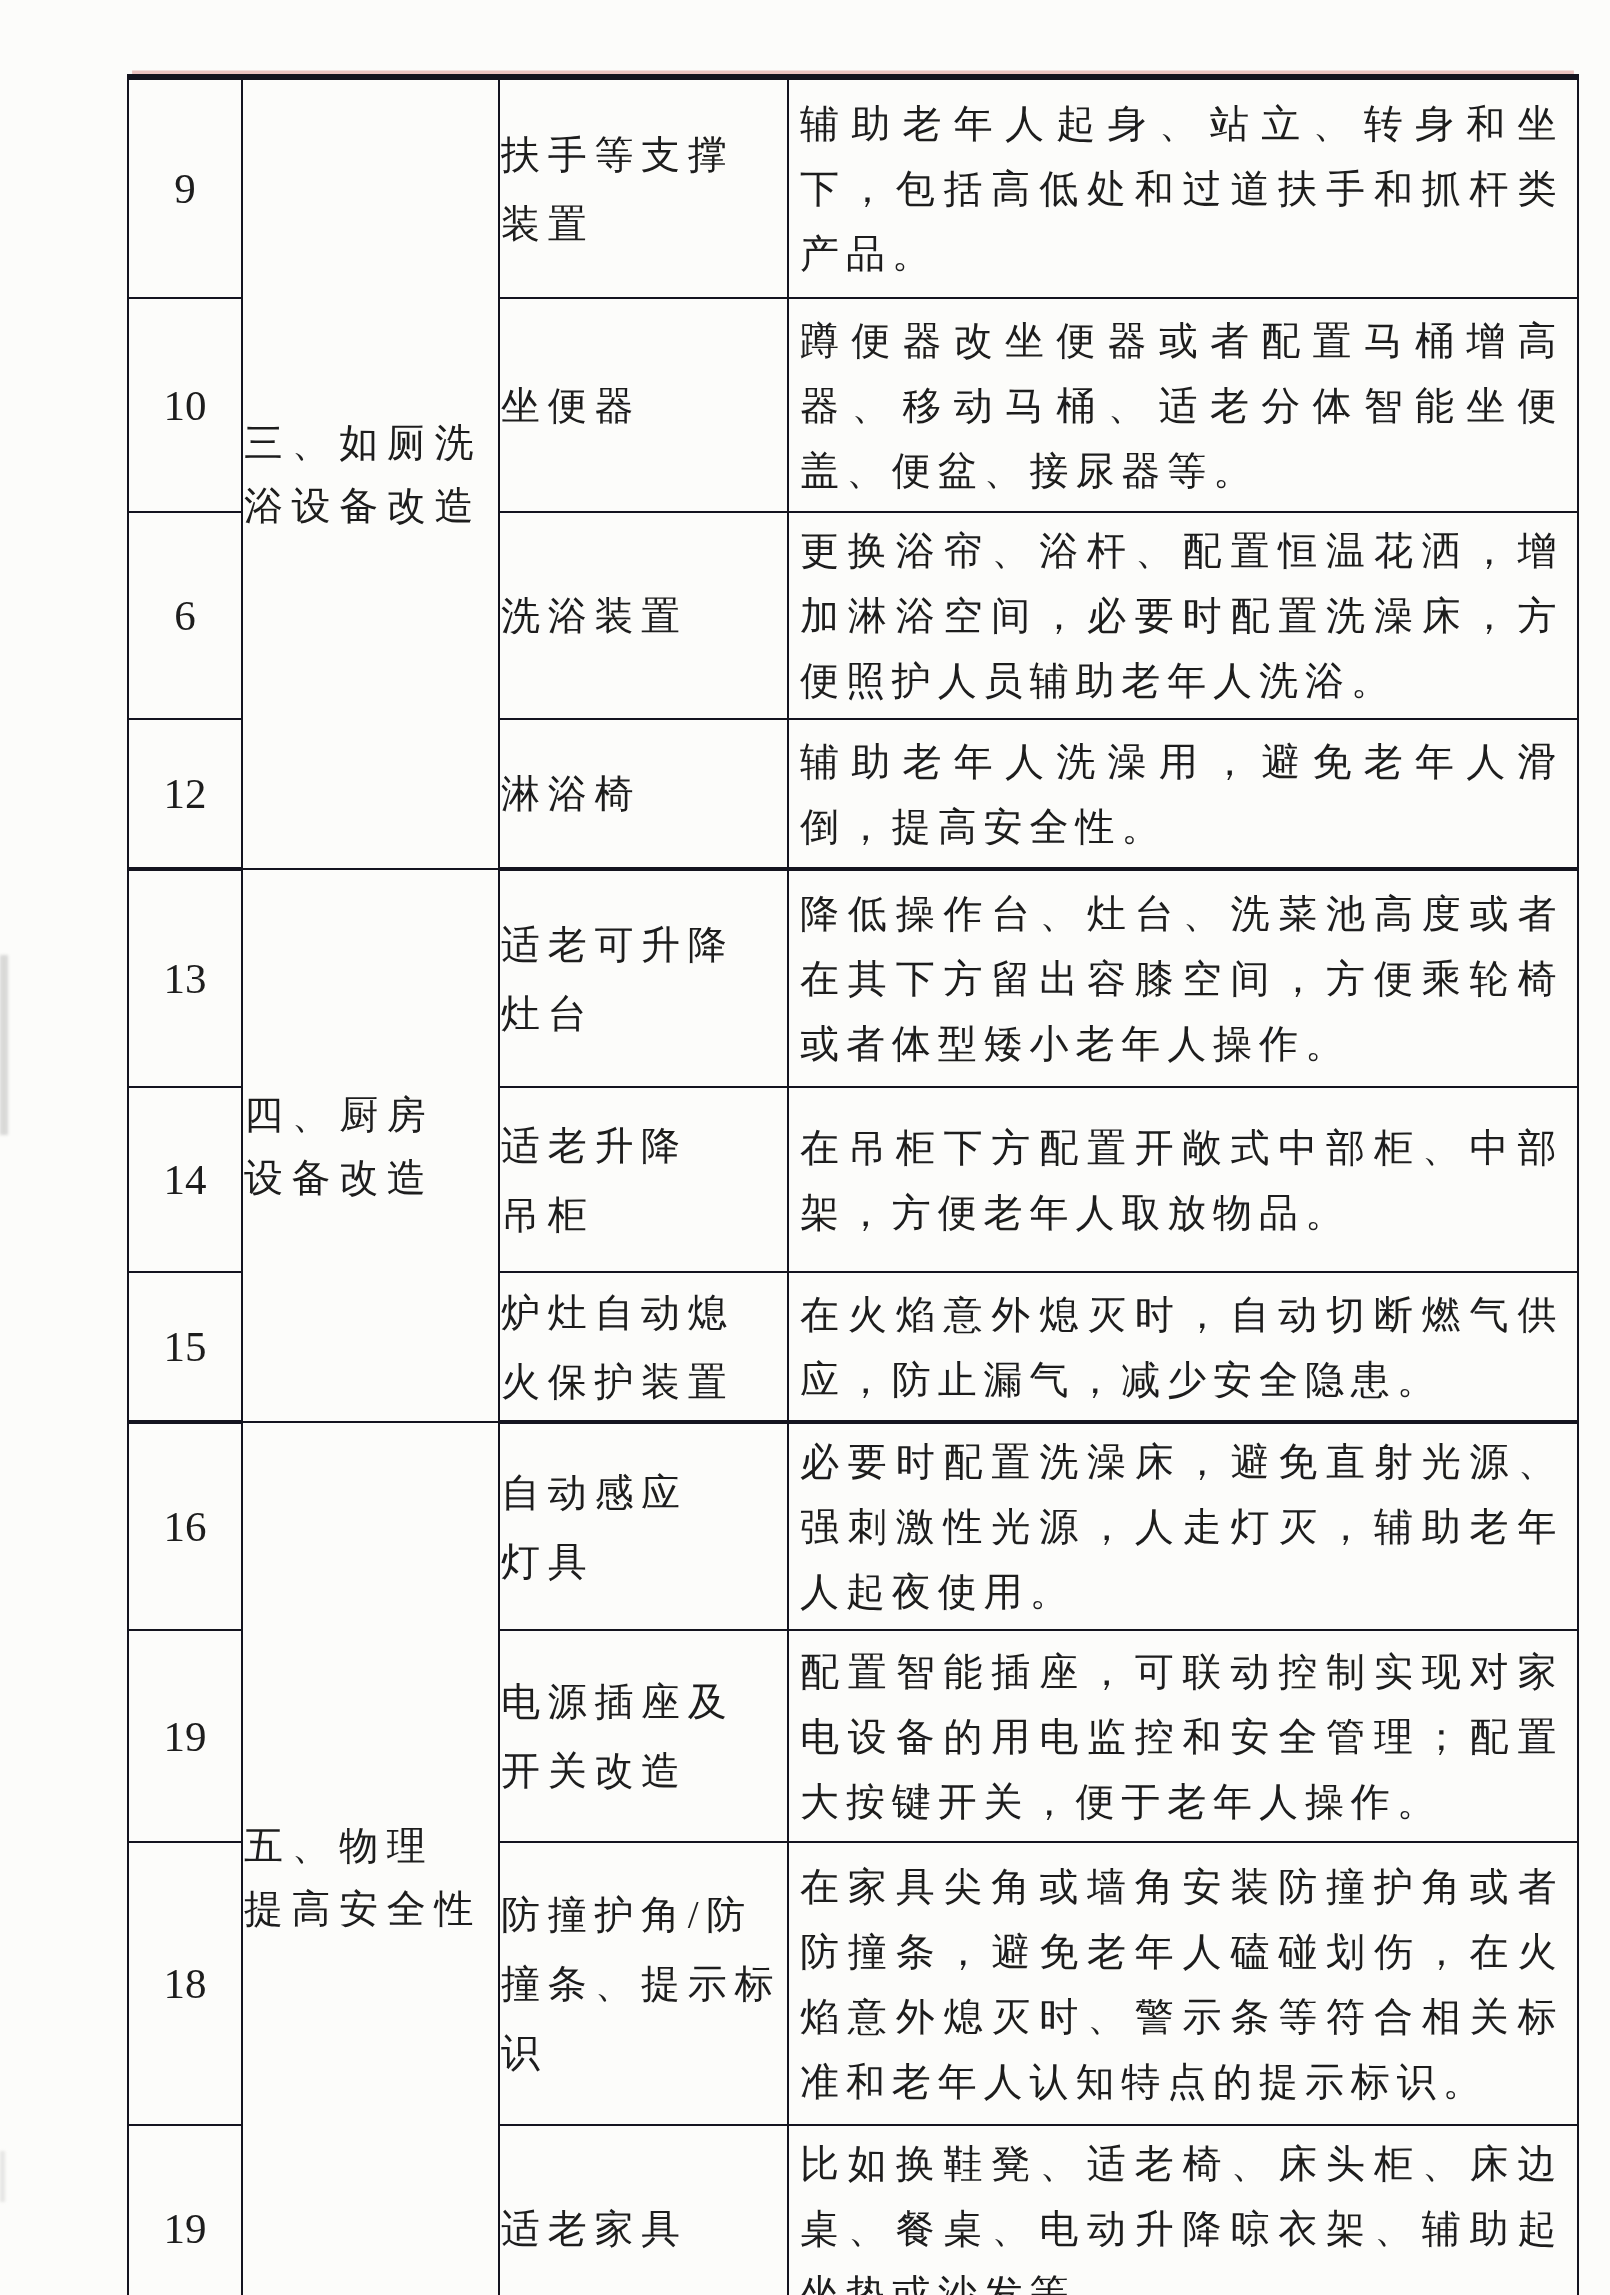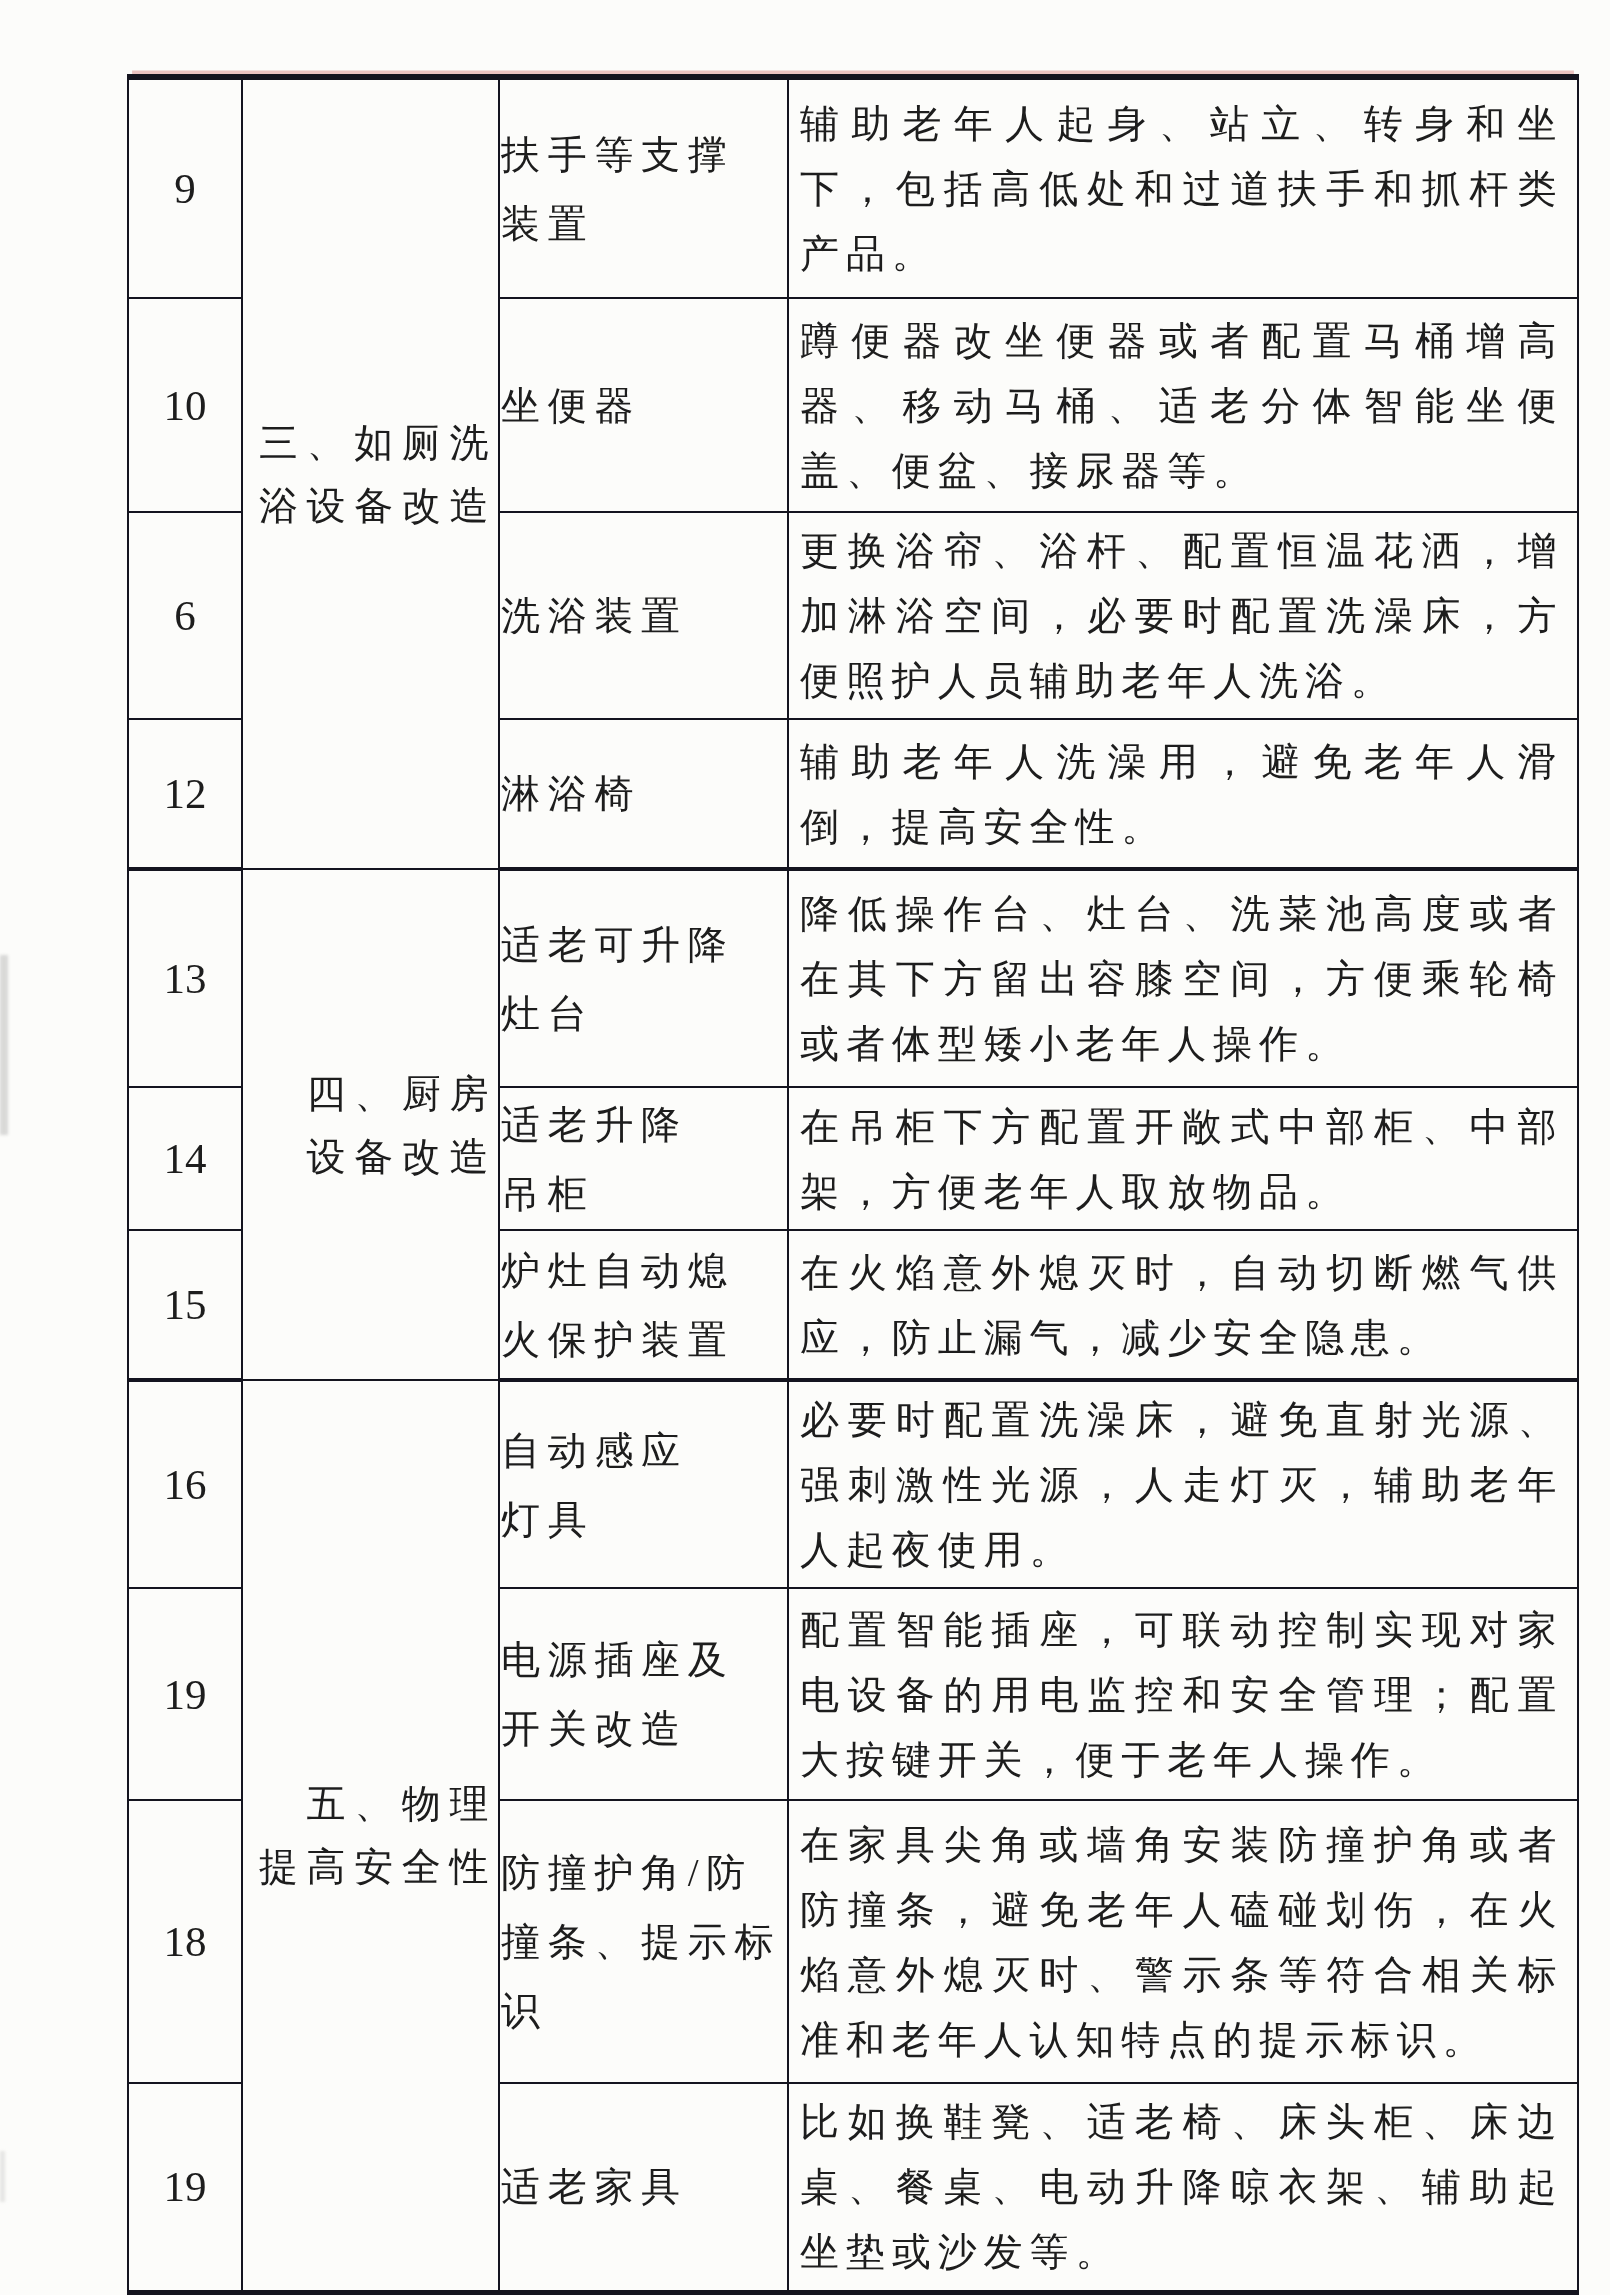--- a/index.html
+++ b/index.html
@@ -32,21 +32,21 @@
     border:2.6px solid var(--bc);
     overflow:hidden;
   }
   tr.group-last td{ border-bottom-width:4.3px; }
   td.num{
     text-align:center;
     vertical-align:middle;
     font-size:43px;
   }
   td.cat{
-    text-align:right;
+    text-align:left;
     vertical-align:middle;
     font-size:39px;
     letter-spacing:8.6px;
     line-height:63px;
     white-space:pre-line;
   }
   td.item{
     vertical-align:middle;
     font-size:39px;
     letter-spacing:7.7px;
@@ -115,21 +115,21 @@
       <td class="desc">辅助老年人洗澡用，避免老年人滑倒，提高安全性。</td>
     </tr>
     <tr style="height:218px">
       <td class="num">13</td>
       <td class="cat" rowspan="3">四、厨房
 设备改造</td>
       <td class="item">适老可升降
 灶台</td>
       <td class="desc">降低操作台、灶台、洗菜池高度或者在其下方留出容膝空间，方便乘轮椅或者体型矮小老年人操作。</td>
     </tr>
-    <tr style="height:143px">
+    <tr style="height:185px">
       <td class="num">14</td>
       <td class="item">适老升降
 吊柜</td>
       <td class="desc">在吊柜下方配置开敞式中部柜、中部架，方便老年人取放物品。</td>
     </tr>
     <tr style="height:150px" class="group-last">
       <td class="num">15</td>
       <td class="item">炉灶自动熄
 火保护装置</td>
       <td class="desc">在火焰意外熄灭时，自动切断燃气供应，防止漏气，减少安全隐患。</td>

